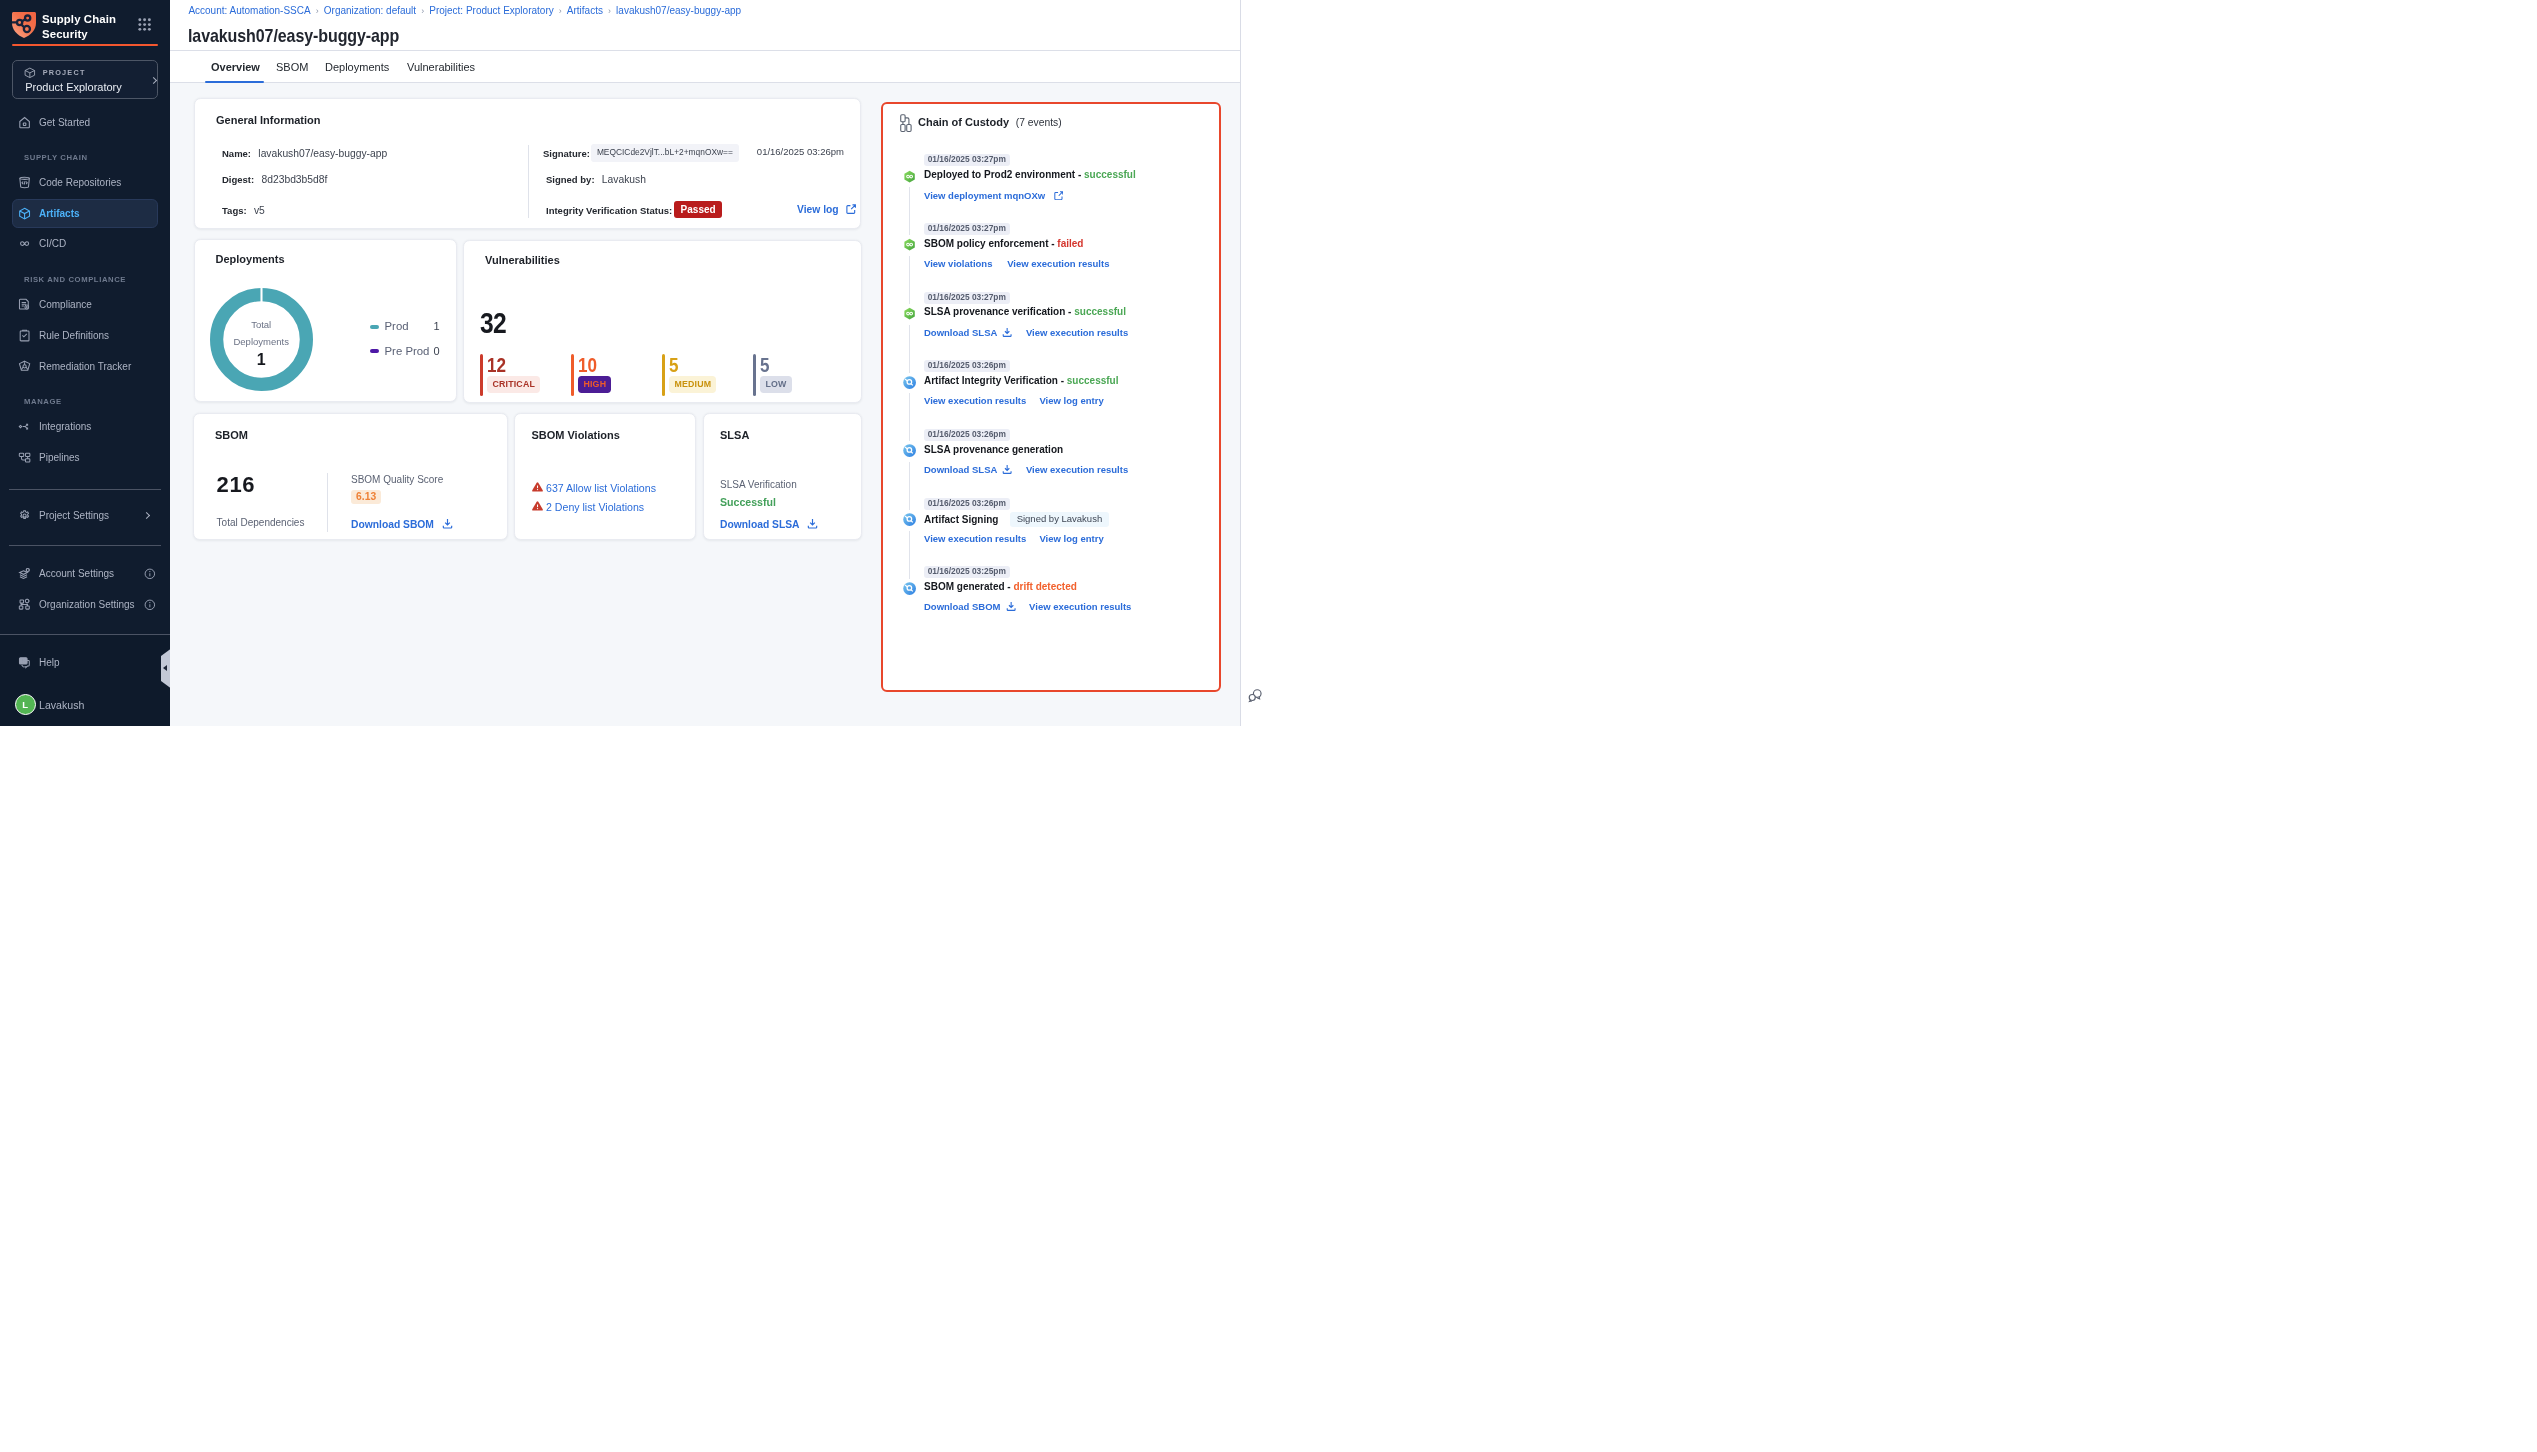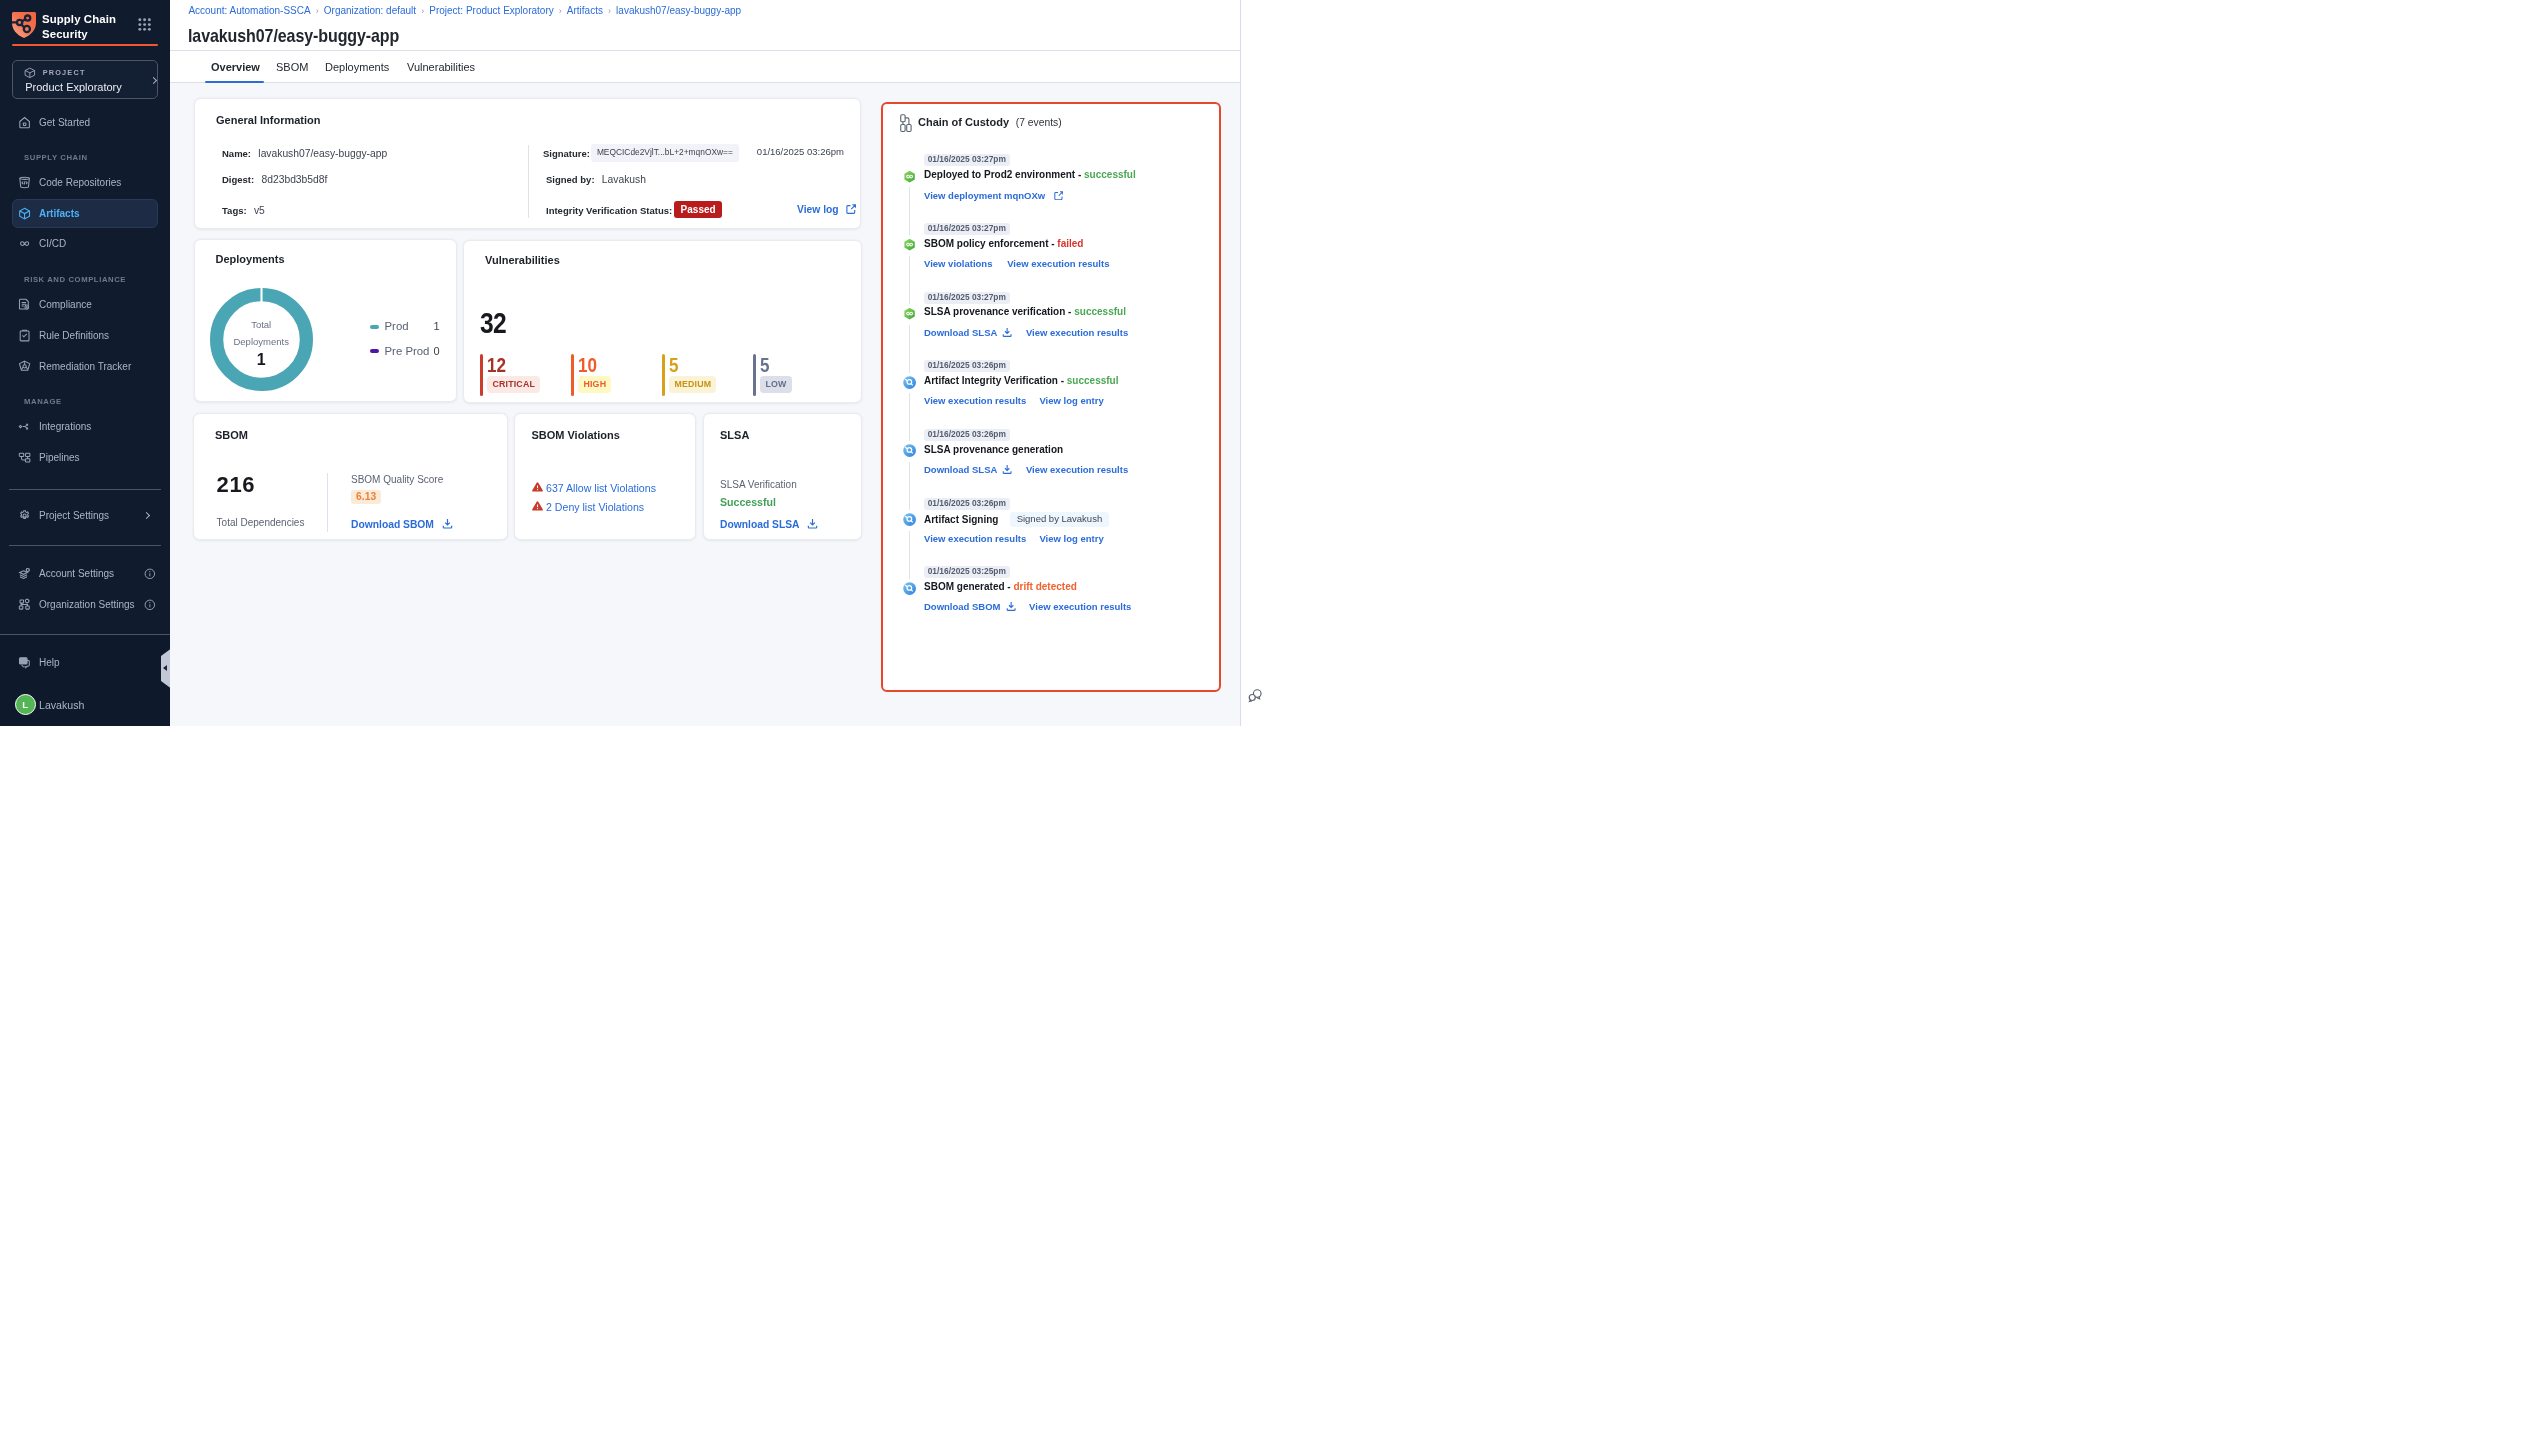--- a/index.html
+++ b/index.html
@@ -302,21 +302,21 @@
       <div class="card-title abs" style="left:21px;top:12.5px;">Vulnerabilities</div>
       <div class="abs" style="left:16px;top:66px;font-size:29px;font-weight:bold;color:#17191f;letter-spacing:-0.7px;transform:scaleX(.85);transform-origin:left;">32</div>
       <div class="sev" style="left:16px;">
         <div class="bar" style="background:#cc3b2b;"></div>
         <div class="num" style="color:#a93226;">12</div>
         <div class="pill" style="background:#fbe9e6;color:#a93226;">CRITICAL</div>
       </div>
       <div class="sev" style="left:107px;">
         <div class="bar" style="background:#ef5c2a;"></div>
         <div class="num" style="color:#ef5c2a;">10</div>
-        <div class="pill" style="background:#fef9c3;color:#ef5c2a;">HIGH</div>
+        <div class="pill" style="background:#4c1d95;color:#ef5c2a;">HIGH</div>
       </div>
       <div class="sev" style="left:198px;">
         <div class="bar" style="background:#d8a117;"></div>
         <div class="num" style="color:#d8a117;">5</div>
         <div class="pill" style="background:#fbf3d7;color:#c9920c;">MEDIUM</div>
       </div>
       <div class="sev" style="left:289px;">
         <div class="bar" style="background:#68738f;"></div>
         <div class="num" style="color:#68738f;">5</div>
         <div class="pill" style="background:#dcdfea;color:#636e88;">LOW</div>

